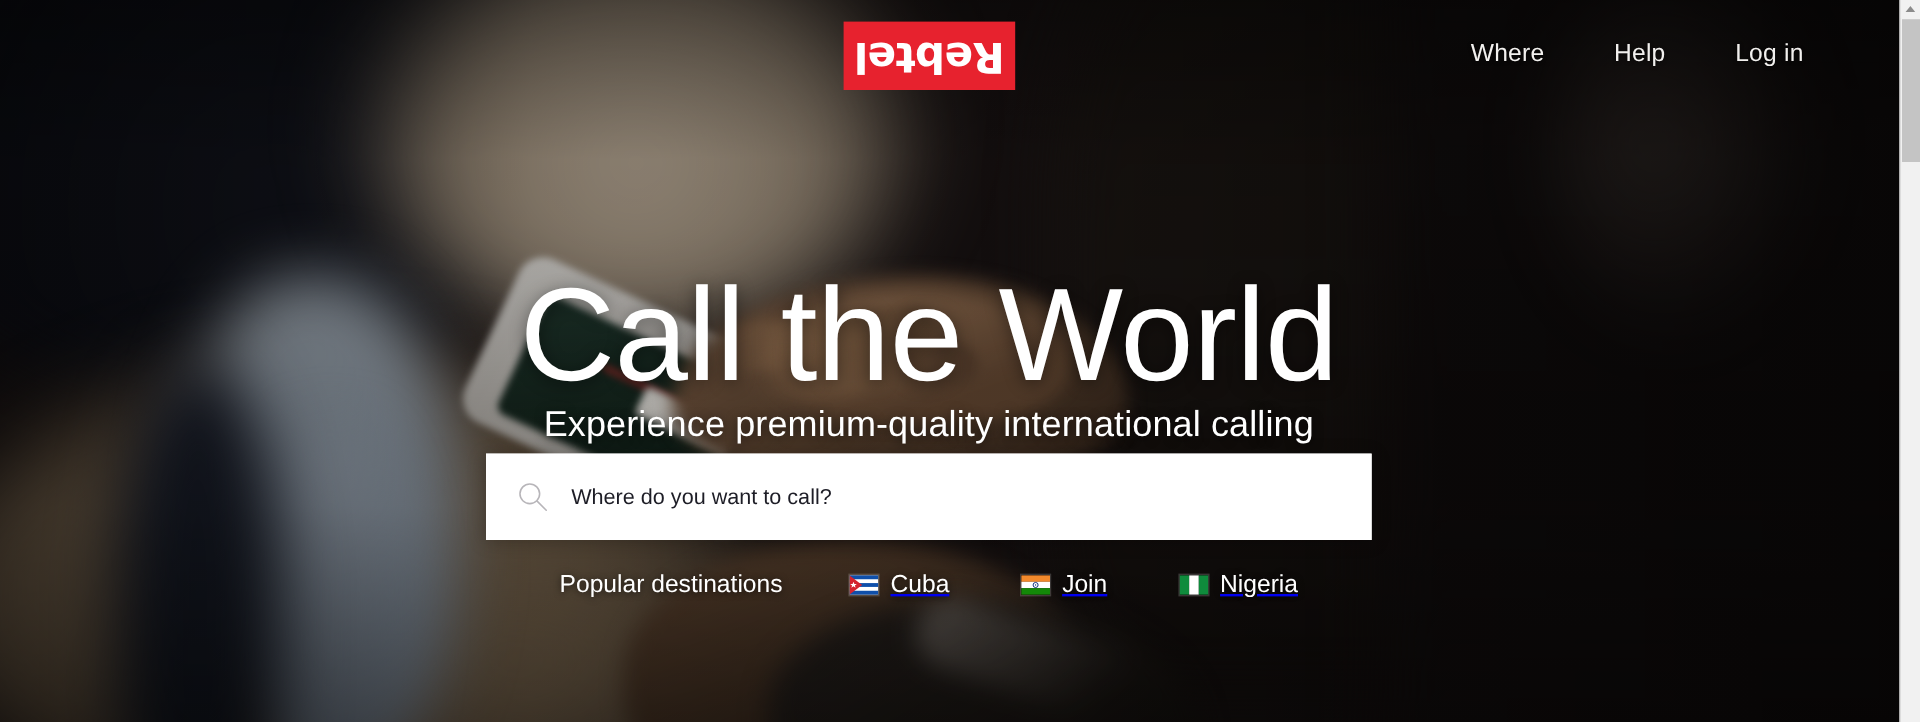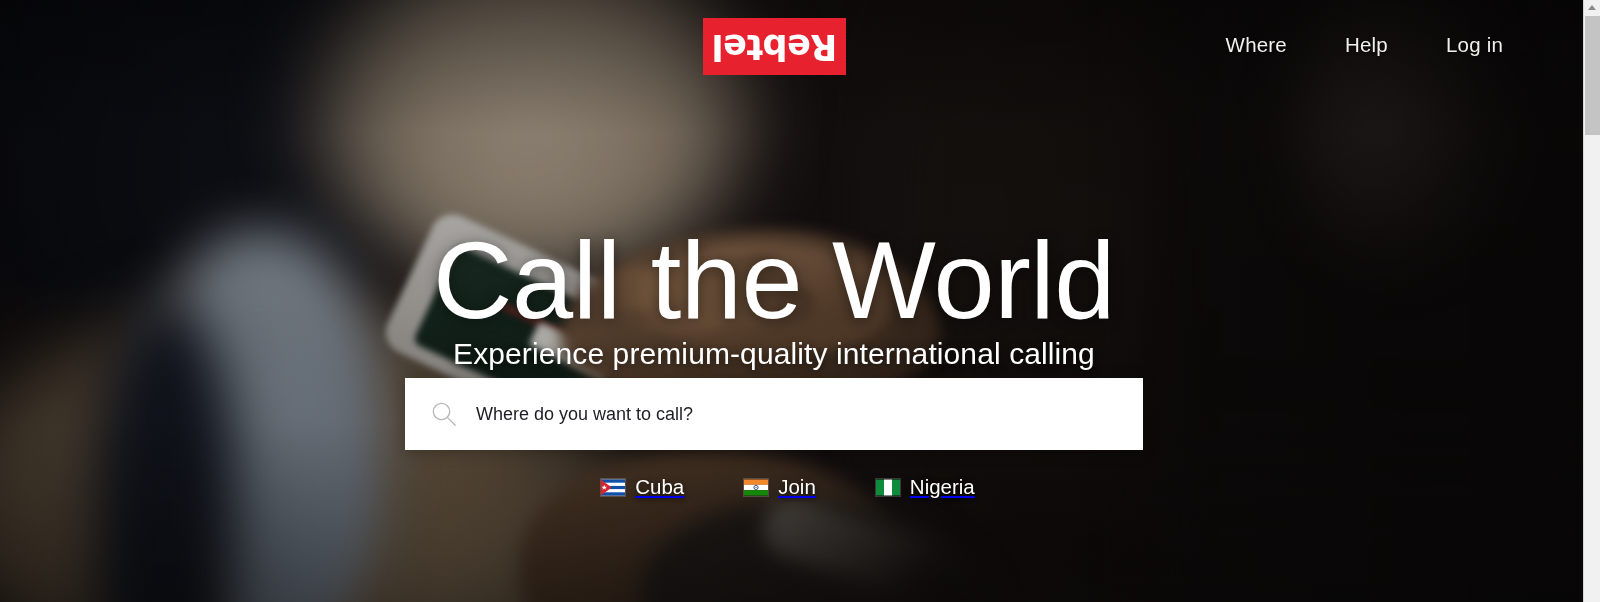--- a/index.html
+++ b/index.html
@@ -454,20 +454,21 @@
       <label id="search-field">
         <svg id="search-icon" viewBox="0 0 26 26">
           <circle cx="10.5" cy="10.5" r="8.2" fill="none" stroke="#55505a" stroke-width="1.3"></circle>
           <line x1="16.6" y1="16.6" x2="24.2" y2="24.2" stroke="#55505a" stroke-width="1.3" stroke-linecap="round"></line>
         </svg>
         <input id="search-input" type="text" placeholder="Where do you want to call?" style="">
       </label>
     </div>
 
     <div id="popular">
+      <span id="popular-label">Popular destinations</span>
 
       <a class="dest" href="#">
         <svg class="flag" viewBox="0 0 24 16">
           <rect width="24" height="16" fill="#ffffff"></rect>
           <rect y="0" width="24" height="3.2" fill="#0f4faa"></rect>
           <rect y="6.4" width="24" height="3.2" fill="#0f4faa"></rect>
           <rect y="12.8" width="24" height="3.2" fill="#0f4faa"></rect>
           <polygon points="0,0 10.5,8 0,16" fill="#d4232e"></polygon>
           <polygon points="3.2,5.3 4.0,7.2 6.0,7.2 4.4,8.4 5.0,10.3 3.2,9.1 1.5,10.3 2.1,8.4 0.5,7.2 2.5,7.2" fill="#ffffff"></polygon>
         </svg>

